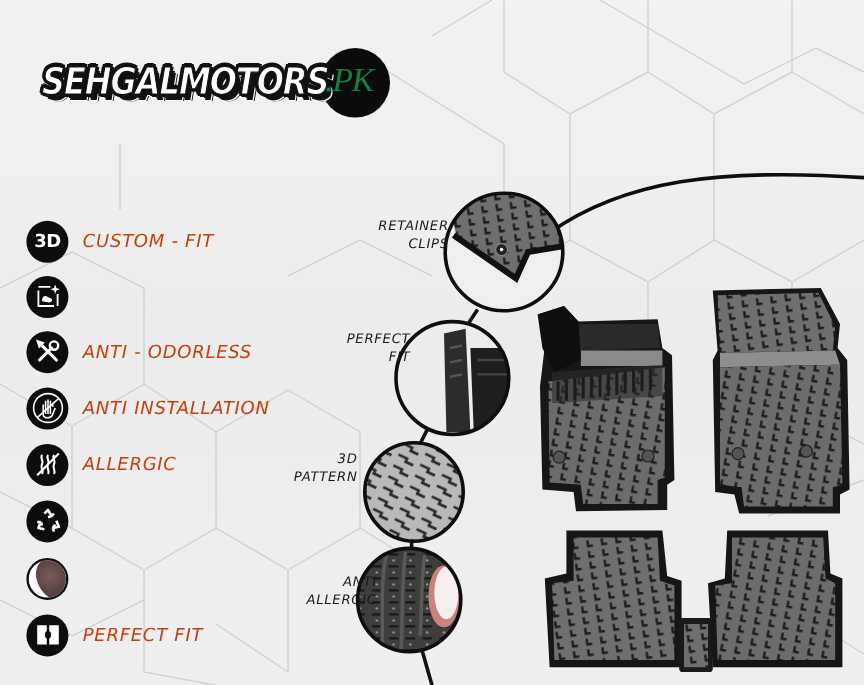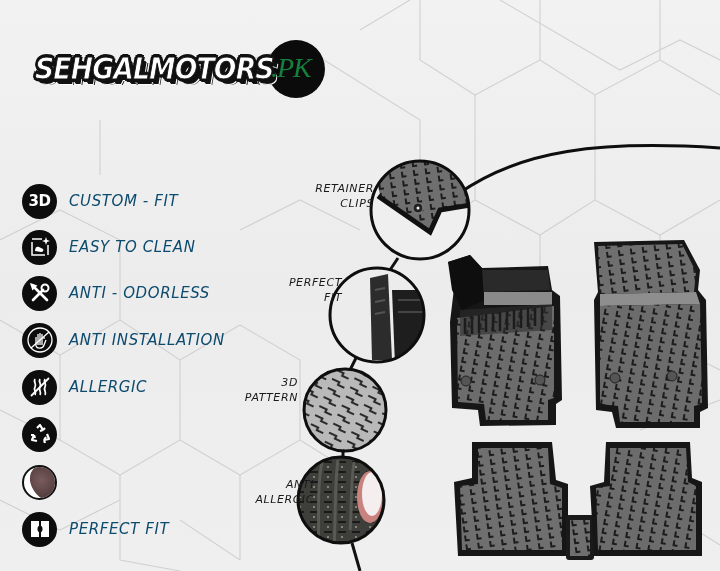--- a/index.html
+++ b/index.html
@@ -45,21 +45,21 @@
   .feature {
     position: absolute; left: 0; height: 36px; display: flex; align-items: center;
   }
   .feature .ico {
     width: 35px; height: 35px; border-radius: 50%; background: #0d0d0d;
     display: flex; align-items: center; justify-content: center; flex: none;
     color: #fff; overflow: hidden; position: relative;
   }
   .feature .lbl {
     margin-left: 12px; font-family: "DejaVu Sans", sans-serif; font-style: italic;
-    font-size: 15px; color: #0c4a6e; letter-spacing: 0.6px; line-height: 17px;
+    font-size: 15px; color: #c2410c; letter-spacing: 0.6px; line-height: 17px;
     white-space: pre-line;
   }
 
   .callout-lbl {
     position: absolute; font-family: "DejaVu Sans", sans-serif; font-style: italic;
     font-size: 11px; color: #1a1a1a; text-align: right; letter-spacing: 0.6px;
     line-height: 15px; white-space: pre-line;
   }
 </style>
 </head>
@@ -114,21 +114,20 @@
     <div class="feature" style="top:46px">
       <div class="ico">
         <svg width="24" height="24" viewBox="0 0 24 24" fill="none" stroke="#fff" stroke-width="1.5">
           <path d="M4 7 V20 H17"></path>
             <path d="M20 10 V20"></path>
             <path d="M4 4 H14"></path>
           <path d="M18 2 L19 5 L22 6 L19 7 L18 10 L17 7 L14 6 L17 5Z" fill="#fff" stroke="none"></path>
           <path d="M7 16 C7 12 9 11 11 12 L15 14 C16 15 15 17 13 17 Z" fill="#fff" stroke="none"></path>
         </svg>
       </div>
-      <div class="lbl">EASY TO CLEAN</div>
     </div>
 
     <div class="feature" style="top:92px">
       <div class="ico">
         <svg width="24" height="24" viewBox="0 0 24 24" fill="none" stroke="#fff" stroke-width="2.6" stroke-linecap="round">
           <path d="M5 19 L15 9"></path>
             <circle cx="17" cy="7" r="3.5" stroke-width="2"></circle>
           <path d="M5 5 L19 19"></path>
             <path d="M4 4 L7 5 L5 7Z" fill="#fff"></path>
         </svg>

